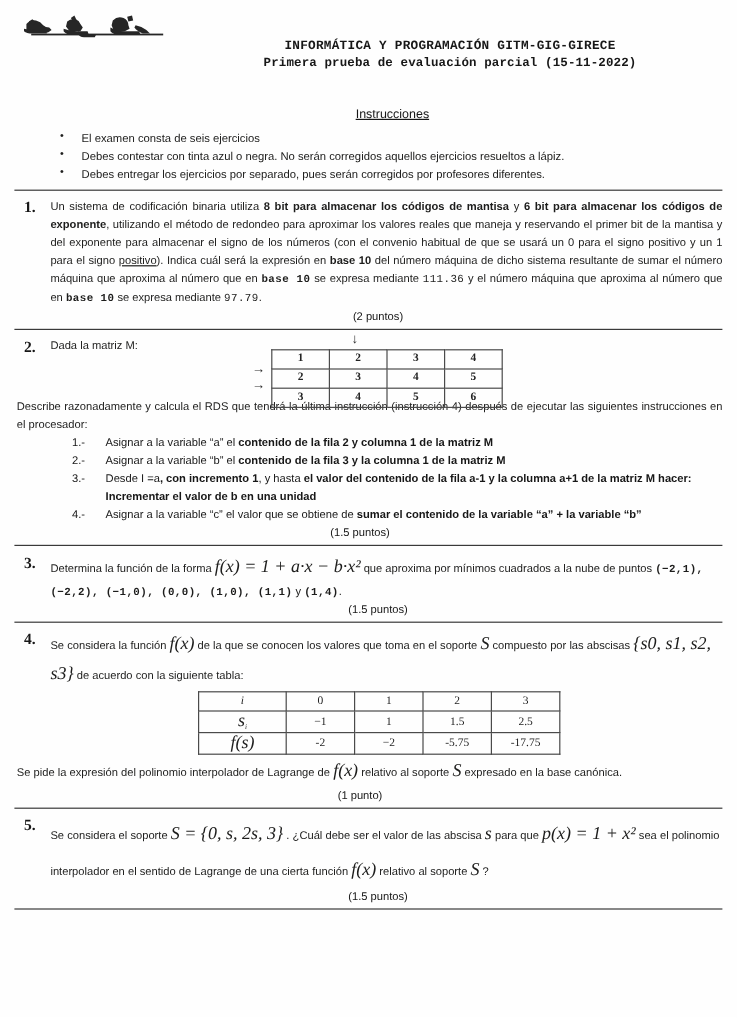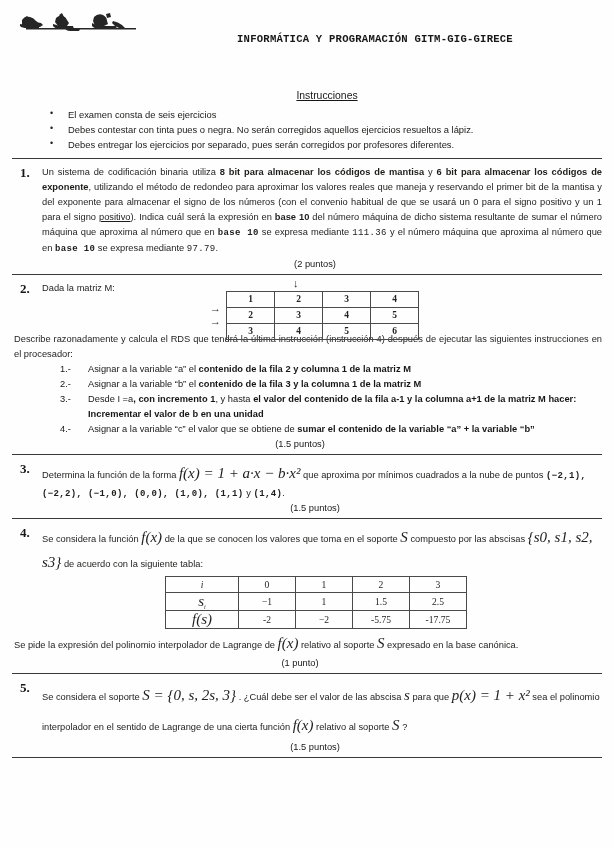--- a/index.html
+++ b/index.html
@@ -246,28 +246,29 @@
         <path d="M47 14 q4 3 9 3 l6 0 l-1 2 l-9 0 q-4 0 -5 -3 z"></path>
         <path d="M76 5 q4 -4 9 -2 q4 2 4 6 l1 3 l-4 2 l-9 0 l-2 -5 z"></path>
         <path d="M74 11 q5 3 12 3 l12 0 l1 3 l-16 0 q-7 0 -9 -3 z"></path>
         <path d="M88 2 l4 -1 l1 4 l-4 1 z"></path>
         <path d="M95 9 q5 1 9 4 l3 3 l-6 0 q-5 -2 -7 -5 z"></path>
       </g>
     </svg>
 
     <div class="title-block">
       <div class="title-line1">INFORMÁTICA Y PROGRAMACIÓN GITM-GIG-GIRECE</div>
+      <div class="title-line2">Primera prueba de evaluación parcial (15-11-2022)</div>
     </div>
   </div>
 
   <div>
     <div class="instructions-heading">Instrucciones</div>
     <ul class="instructions">
       <li>El examen consta de seis ejercicios</li>
-      <li>Debes contestar con tinta pues o negra.  No serán corregidos aquellos ejercicios resueltos a lápiz.</li>
+      <li>Debes contestar con tinta azul o negra.  No serán corregidos aquellos ejercicios resueltos a lápiz.</li>
       <li>Debes entregar los ejercicios por separado, pues serán corregidos por profesores diferentes.</li>
     </ul>
   </div>
 
   <div style="padding:0 12px;">
       <hr class="rule">
     </div>
 
   <div class="ex">
     <div class="ex-body">

